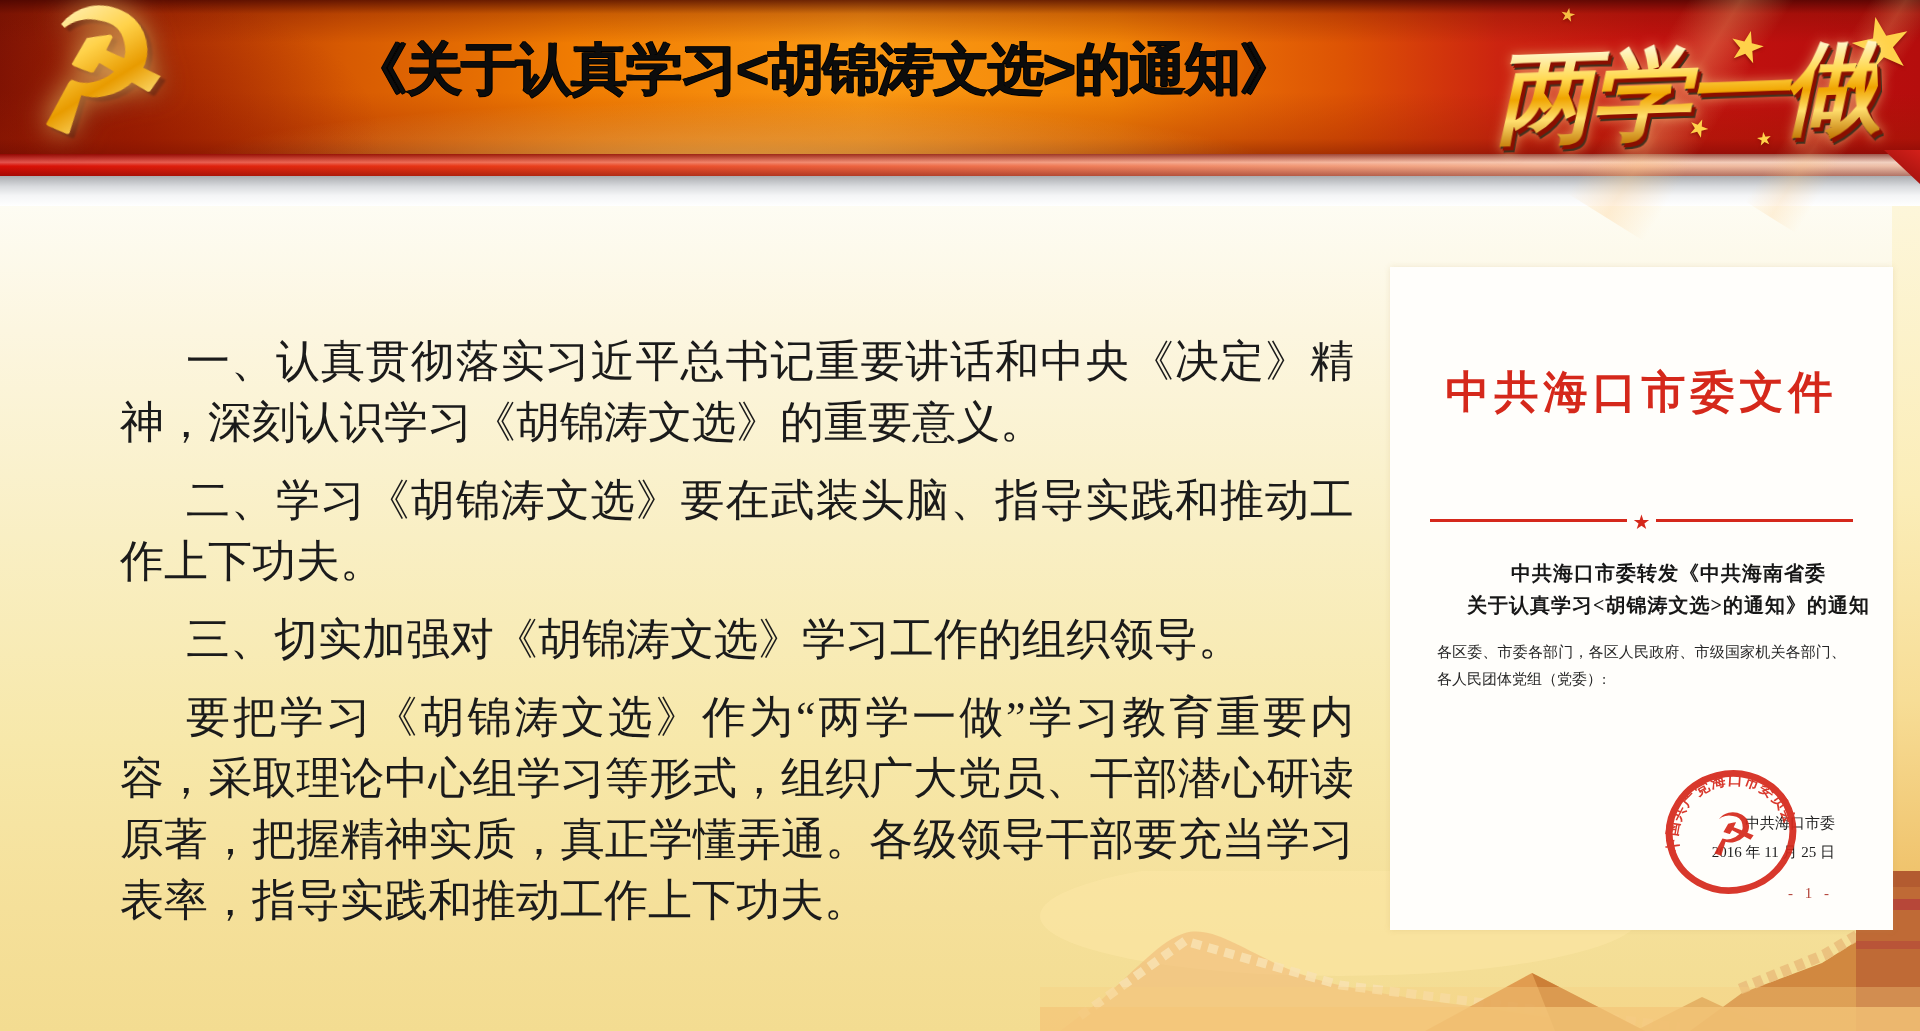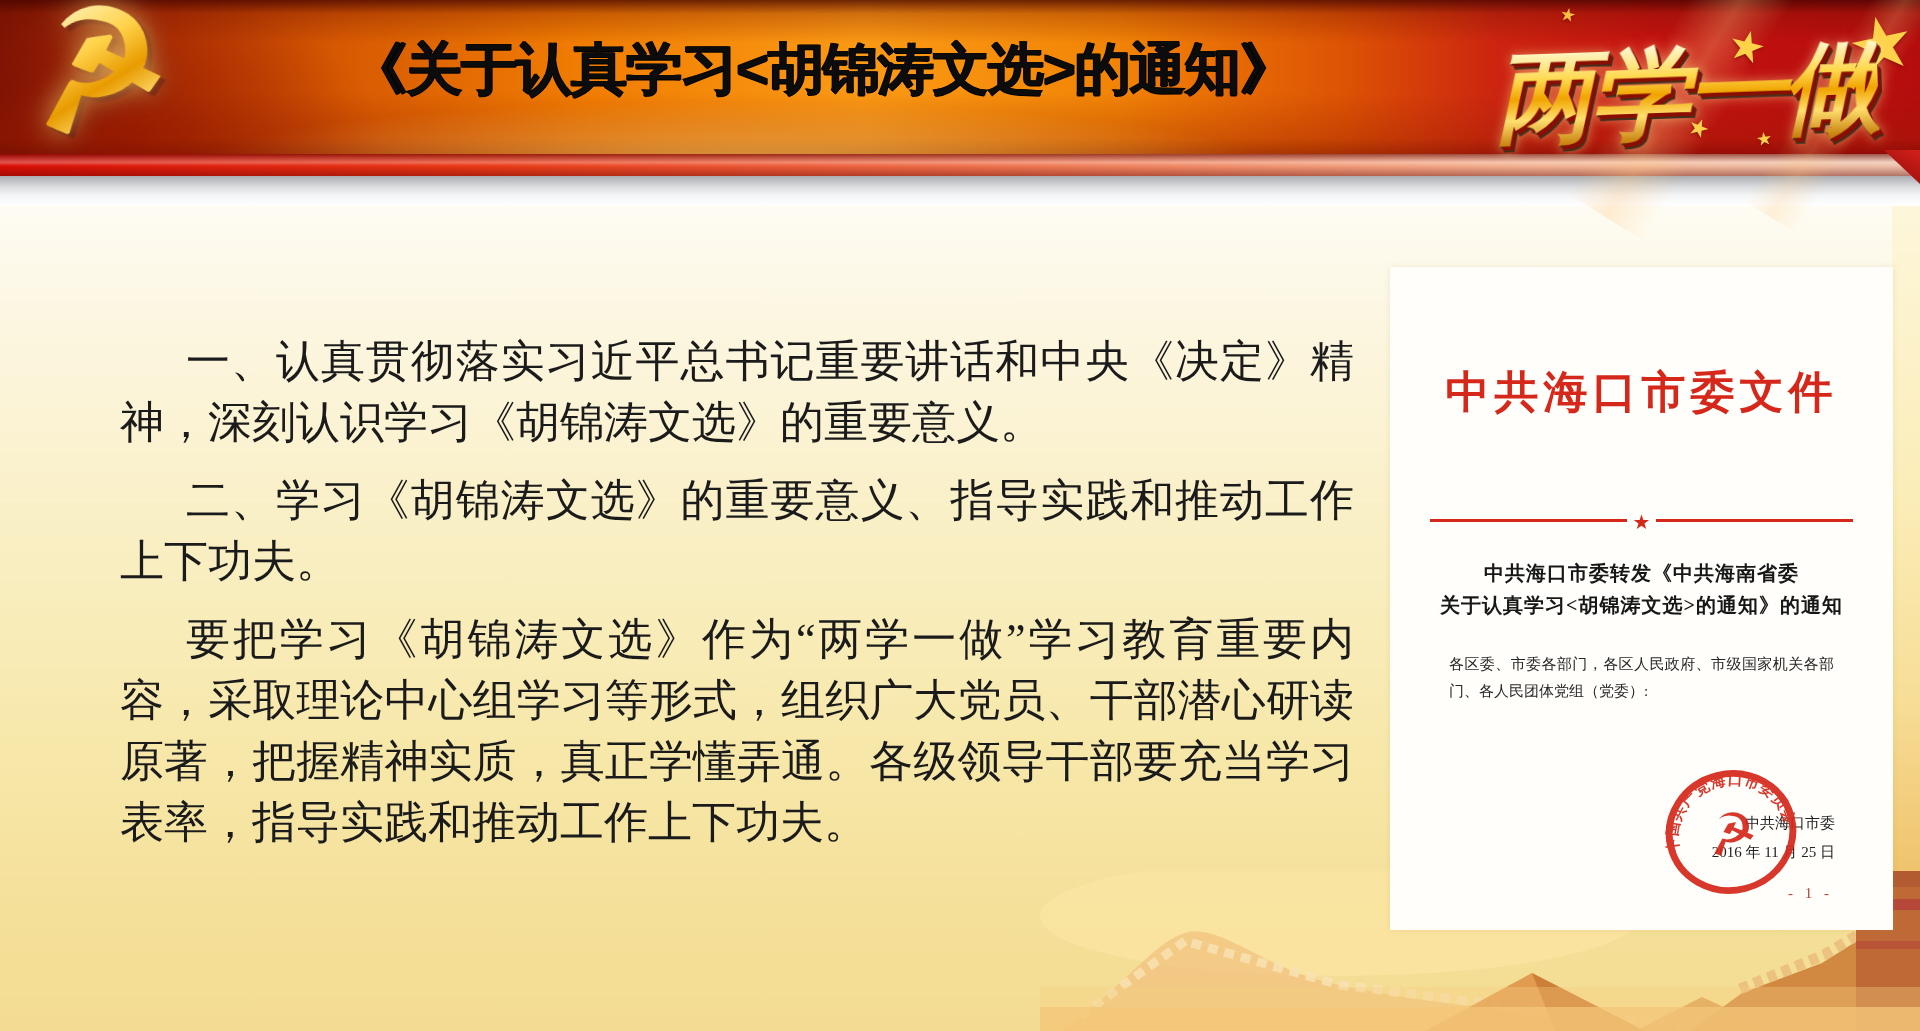--- a/index.html
+++ b/index.html
@@ -80,24 +80,24 @@
   .letterhead{
     position:absolute;top:96px;left:0;width:100%;text-align:center;
     font-size:44px;font-weight:900;color:#d5281b;letter-spacing:5px;white-space:nowrap;
   }
   .docnum{position:absolute;top:211px;left:0;width:100%;text-align:center;
     font-size:15px;color:#d5281b;letter-spacing:1px;}
   .rule{position:absolute;top:243px;left:40px;right:40px;display:flex;align-items:center;}
   .rule-line{flex:1;height:3px;background:#d5281b;}
   .rule-star{color:#d5281b;font-size:20px;line-height:1;padding:0 6px;transform:translateY(2px);}
   .doc-title{position:absolute;top:290px;left:0;width:100%;text-align:center;
-    font-size:20px;line-height:32px;font-weight:900;color:#171717;letter-spacing:1px;}
+    font-size:20px;line-height:32px;font-weight:900;color:#171717;letter-spacing:1px;padding-left:27px;}
   .doc-body{position:absolute;top:372px;left:47px;right:47px;
     font-size:15px;line-height:27px;color:#262626;text-align:justify;}
-  .doc-body p{margin:12px;}
+  .doc-body p{margin:0;}
   .doc-body .indent{text-indent:2em;}
   .sign-block{position:absolute;top:542px;left:245px;width:200px;text-align:right;
     font-size:15px;line-height:29px;color:#222;}
   .seal{position:absolute;left:266px;top:490px;width:150px;height:150px;
     transform:rotate(-14deg) scaleY(.94);opacity:.92;}
   .pagenum{position:absolute;top:618px;right:60px;font-size:15px;color:#b3443a;letter-spacing:4px;}
 </style>
 </head>
 <body>
 
@@ -132,21 +132,22 @@
     <rect x="816" y="8" width="64" height="152" fill="#bf6a36"></rect>
     <rect x="808" y="0" width="72" height="16" fill="#b35b30"></rect>
     <rect x="816" y="28" width="64" height="11" fill="#b5413a" opacity="0.85"></rect>
     <rect x="816" y="70" width="64" height="8" fill="#b5413a" opacity="0.55"></rect>
     <rect x="0" y="136" width="880" height="24" fill="#f3c176" opacity="0.75"></rect>
     <rect x="0" y="116" width="880" height="44" fill="#f6cd82" opacity="0.35"></rect>
   </svg>
 
   <div class="body-text">
     <p>一、认真贯彻落实习近平总书记重要讲话和中央《决定》精神，深刻认识学习《胡锦涛文选》的重要意义。</p>
-    <p>二、学习《胡锦涛文选》的重要意义、指导实践和推动工作上下功夫。</p>
+    <p>二、学习《胡锦涛文选》要在武装头脑、指导实践和推动工作上下功夫。</p>
+    <p>三、切实加强对《胡锦涛文选》学习工作的组织领导。</p>
     <p>要把学习《胡锦涛文选》作为“两学一做”学习教育重要内容，采取理论中心组学习等形式，组织广大党员、干部潜心研读原著，把握精神实质，真正学懂弄通。各级领导干部要充当学习表率，指导实践和推动工作上下功夫。</p>
   </div>
 
   <div class="paper">
     <div class="letterhead">中共海口市委文件</div>
     <div class="rule">
       <span class="rule-line"></span>
       <span class="rule-star">★</span>
       <span class="rule-line"></span>
     </div>

